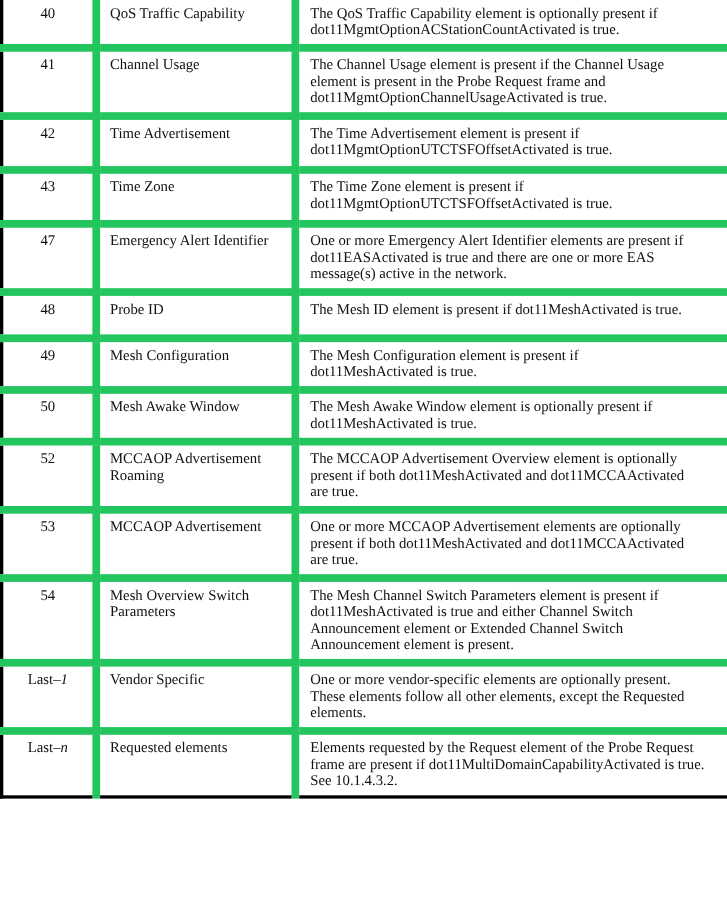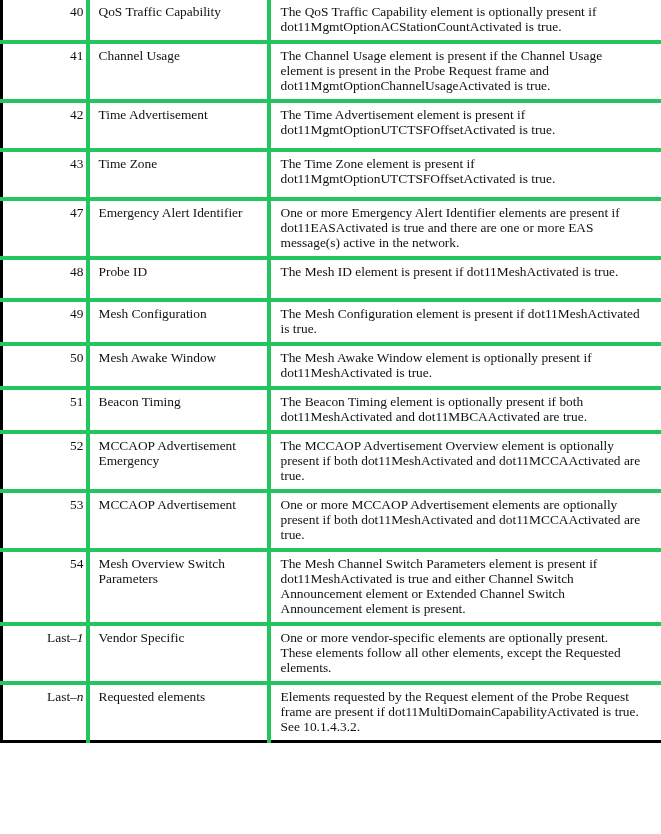--- a/index.html
+++ b/index.html
@@ -8,26 +8,26 @@
     position: absolute; left: 0; top: 0;
     width: 661px;
     border-collapse: collapse;
     table-layout: fixed;
     font-family: "Liberation Serif", "DejaVu Serif", serif;
     font-size: 13.4px;
     line-height: 15px;
     color: #111;
   }
   .tbl td {
-    border: 4px solid #22c55e;
+    border: 7px solid #22c55e;
     vertical-align: top;
     padding: 4px 8px 6px 9px;
     box-sizing: border-box;
   }
-  .tbl td.c-order { text-align: right; padding-left: 2px; padding-right: 2px; border-left: 3px solid #000; }
+  .tbl td.c-order { text-align: center; padding-left: 2px; padding-right: 2px; border-left: 3px solid #000; }
   .tbl td.c-info { border-right: 3px solid #000; padding-left: 10px; padding-right: 20px; }
   .tbl tr:last-child td { border-bottom: 3px solid #000; }
   .tbl tr:first-child td { border-top: 0; }
   col.w1 { width: 86px; }
   col.w2 { width: 181px; }
   col.w3 { width: 394px; }
   .ord-pre, .ord-it { font-style: normal; }
   .ord-it { font-style: italic; }
 </style>
 </head>
@@ -73,28 +73,23 @@
       <tr style="height: 41px;">
     <td class="c-order"><span class="ord-pre">49</span><span class="ord-it"></span></td>
     <td class="c-name">Mesh Configuration</td>
     <td class="c-info">The Mesh Configuration element is present if dot11MeshActivated is true.</td>
   </tr>
       <tr style="height: 39px; margin-top: 16px;">
     <td class="c-order"><span class="ord-pre">50</span><span class="ord-it"></span></td>
     <td class="c-name">Mesh Awake Window</td>
     <td class="c-info">The Mesh Awake Window element is optionally present if dot11MeshActivated is true.</td>
   </tr>
-      <tr style="height: 39px;">
-    <td class="c-order"><span class="ord-pre">51</span><span class="ord-it"></span></td>
-    <td class="c-name">Beacon Timing</td>
-    <td class="c-info">The Beacon Timing element is optionally present if both dot11MeshActivated and dot11MBCAActivated are true.</td>
-  </tr>
       <tr style="height: 53px;">
     <td class="c-order"><span class="ord-pre">52</span><span class="ord-it"></span></td>
-    <td class="c-name">MCCAOP Advertisement Emergency</td>
+    <td class="c-name">MCCAOP Advertisement Roaming</td>
     <td class="c-info">The MCCAOP Advertisement Overview element is optionally present if both dot11MeshActivated and dot11MCCAActivated are true.</td>
   </tr>
       <tr style="height: 53px;">
     <td class="c-order"><span class="ord-pre">53</span><span class="ord-it"></span></td>
     <td class="c-name">MCCAOP Advertisement</td>
     <td class="c-info">One or more MCCAOP Advertisement elements are optionally present if both dot11MeshActivated and dot11MCCAActivated are true.</td>
   </tr>
       <tr style="height: 66px;">
     <td class="c-order"><span class="ord-pre">54</span><span class="ord-it"></span></td>
     <td class="c-name">Mesh Overview Switch Parameters</td>

